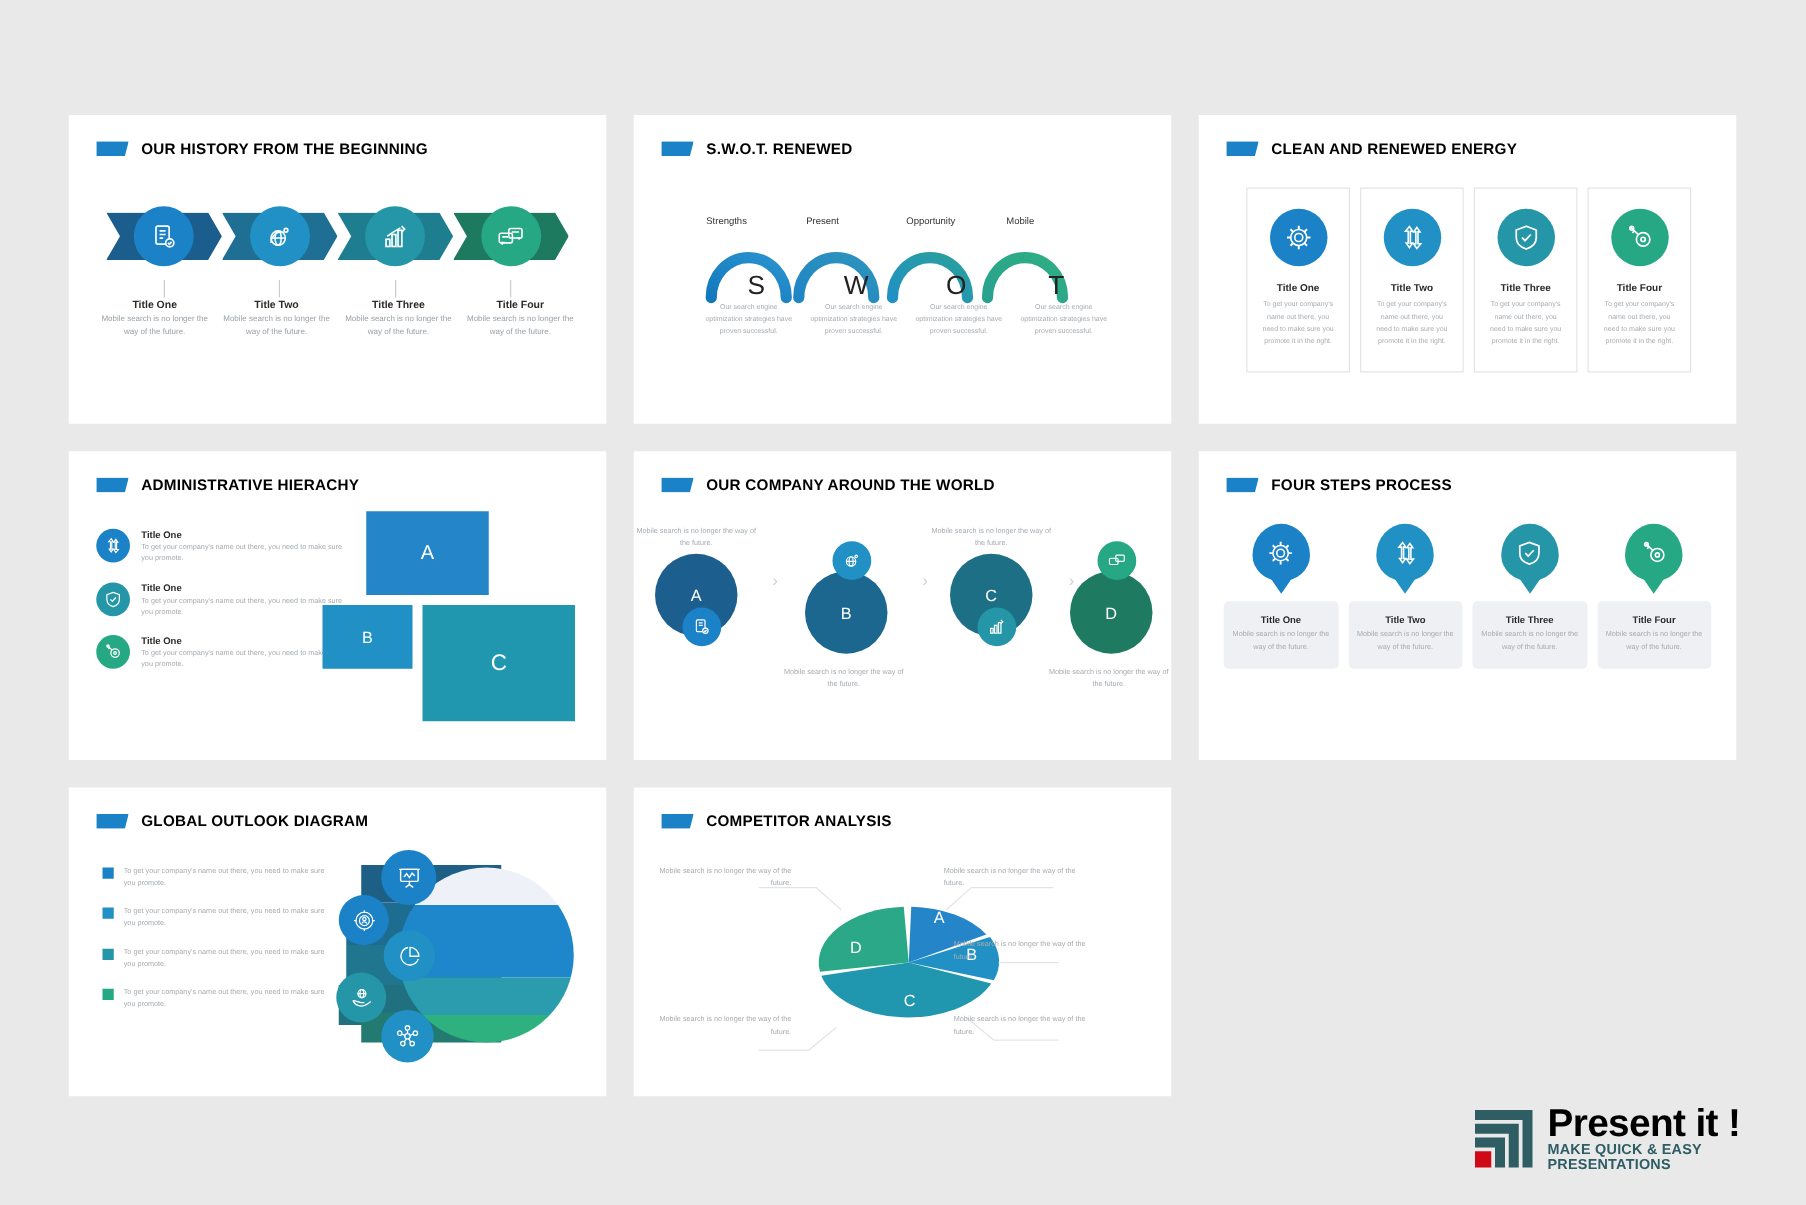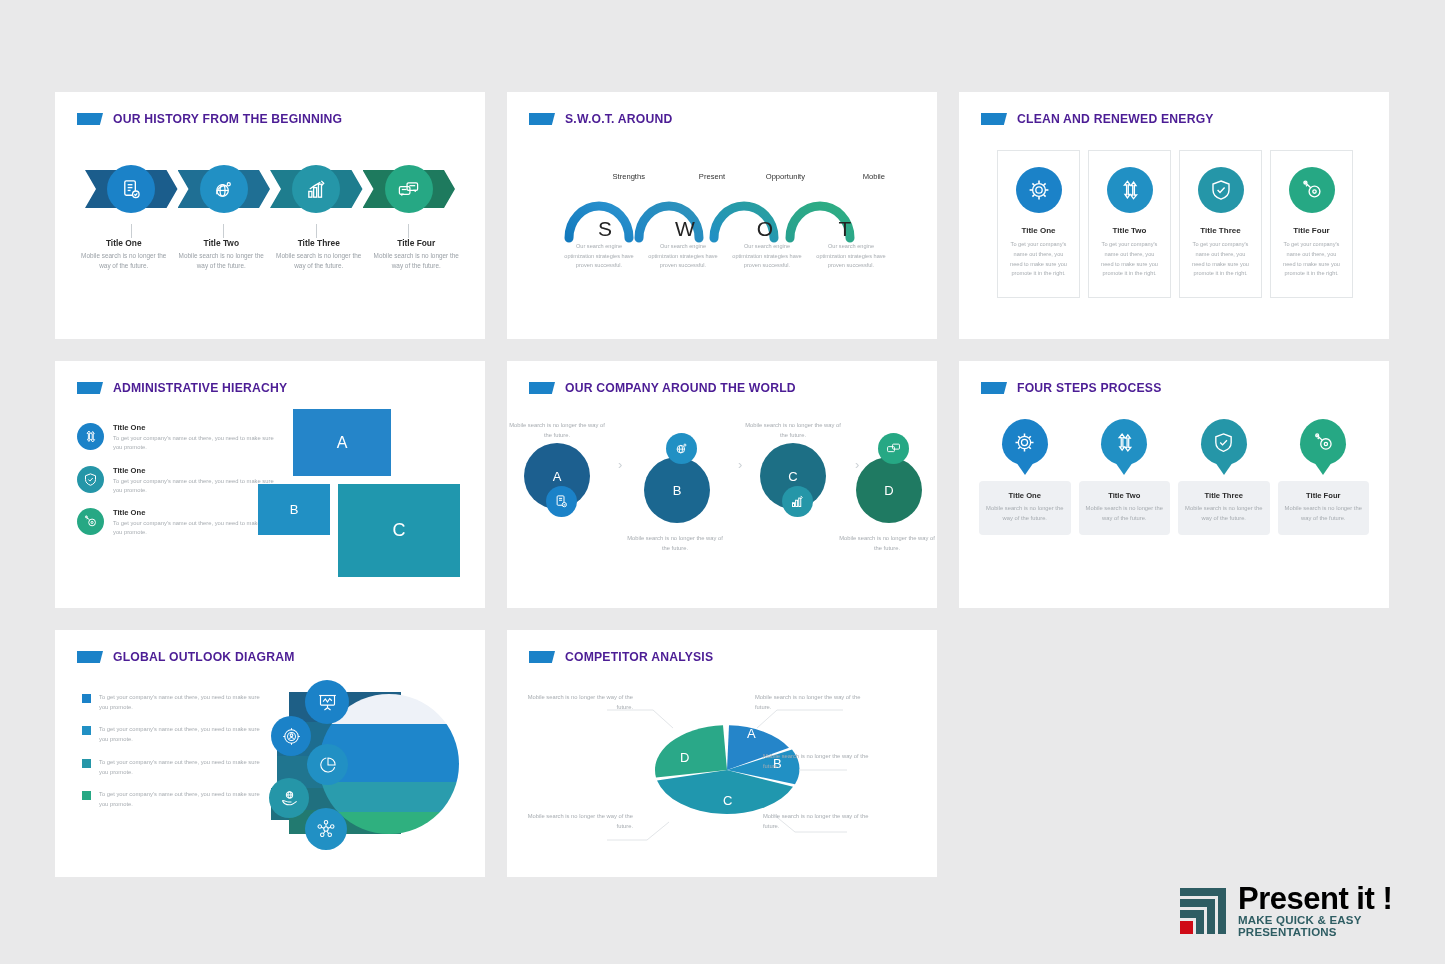--- a/index.html
+++ b/index.html
@@ -26,21 +26,21 @@
   .slide.blank{background:transparent;}
   .hdr{
     position:absolute; left:22px; top:20px;
     display:flex; align-items:center; gap:10px;
   }
   .hdr-mark{
     width:26px;height:12px;background:#1b82c8;
     clip-path:polygon(0 0,100% 0,88% 100%,0 100%);
   }
   .hdr-txt{
-    font-size:12.2px;font-weight:bold;color:#4c1d95;letter-spacing:.2px;
+    font-size:12.2px;font-weight:bold;color:#000000;letter-spacing:.2px;
     white-space:nowrap;
   }
   
   .tl{position:absolute;left:0;top:62px;width:100%;height:70px;}
   .tl-band{position:absolute;left:30px;top:16px;width:370px;height:38px;display:flex;}
   .tl-chev{flex:1;height:38px;position:relative;}
   .tl-chev .body{
     position:absolute;inset:0;
     clip-path:polygon(0 0, calc(100% - 11px) 0, 100% 50%, calc(100% - 11px) 100%, 0 100%, 11px 50%);
   }
@@ -52,21 +52,21 @@
   .tl-stem .inner{position:absolute;left:30px;top:0;width:370px;height:14px;display:flex;}
   .tl-stem .cell{flex:1;display:flex;justify-content:center;}
   .tl-stem .cell span{width:1px;height:14px;background:#c9ced2;}
   .tl-labels{position:absolute;left:20px;top:146px;width:390px;display:flex;}
   .tl-lab{flex:1;text-align:center;padding:0 4px;}
   .tl-lab .t{font-size:8.4px;font-weight:bold;color:#2b2b2b;}
   .tl-lab .d{font-size:6.4px;color:#9aa0a6;line-height:1.55;margin-top:3px;}
   
   .swot{position:absolute;left:0;top:0;width:100%;height:100%;}
   .swot-heads{position:absolute;left:58px;top:80px;width:320px;display:flex;}
-  .swot-heads div{flex:1;text-align:right;font-size:7.6px;color:#333;}
+  .swot-heads div{flex:1;text-align:left;font-size:7.6px;color:#333;}
   .swot-letters{position:absolute;left:58px;top:125px;width:320px;display:flex;}
   .swot-letters div{flex:1;text-align:center;font-size:21px;color:#232323;font-family:"Liberation Sans",sans-serif;}
   .swot-descs{position:absolute;left:50px;top:150px;width:336px;display:flex;}
   .swot-descs div{flex:1;text-align:center;font-size:5.6px;color:#a7acb1;line-height:1.7;padding:0 4px;}
   
   .cards{position:absolute;left:38px;top:58px;width:356px;display:flex;gap:8px;}
   .card{flex:1;border:1px solid #e3e6e8;background:#fff;height:148px;
         display:flex;flex-direction:column;align-items:center;padding-top:16px;box-sizing:border-box;}
   .card .circ{width:46px;height:46px;border-radius:50%;display:flex;align-items:center;justify-content:center;}
   .card .t{font-size:8px;font-weight:bold;color:#2b2b2b;margin-top:13px;}
@@ -241,21 +241,21 @@
       <div class="tl-lab">
         <div class="t">Title Four</div>
         <div class="d">Mobile search is no longer the way of the future.</div>
         </div>
     </div>
   </div>
 
   <div class="slide">
     <div class="hdr">
       <div class="hdr-mark"></div>
-      <div class="hdr-txt">S.W.O.T. AROUND</div>
+      <div class="hdr-txt">S.W.O.T. RENEWED</div>
     </div>
     <div class="swot">
       <svg width="430" height="247" viewBox="0 0 430 247" style="position:absolute;left:0;top:0">
         <defs>
           <linearGradient id="g1" x1="0" y1="1" x2="1" y2="0">
               <stop offset="0" stop-color="#1279bd"></stop>
               <stop offset="1" stop-color="#2b93cf"></stop>
             </linearGradient>
           <linearGradient id="g2" x1="0" y1="1" x2="1" y2="0">
               <stop offset="0" stop-color="#1f86c6"></stop>

